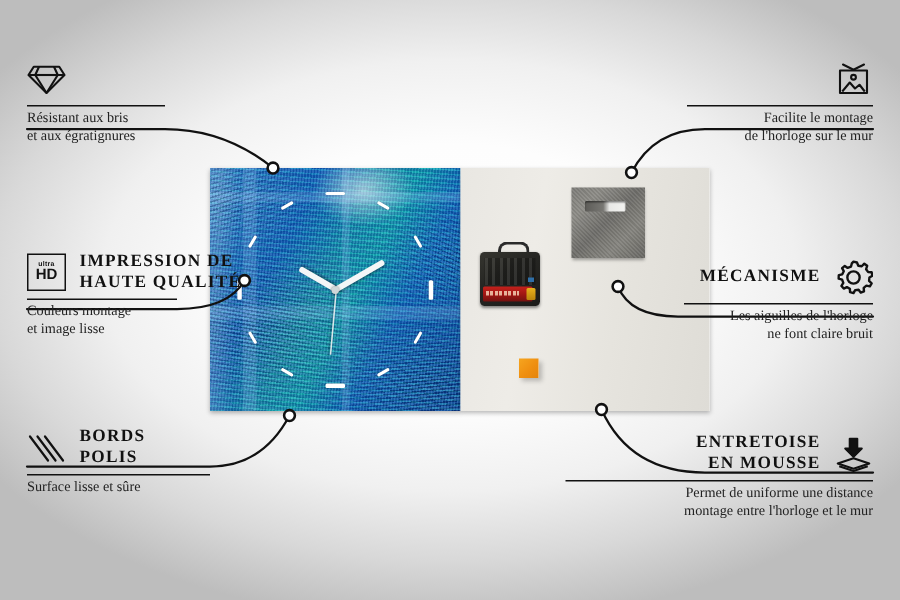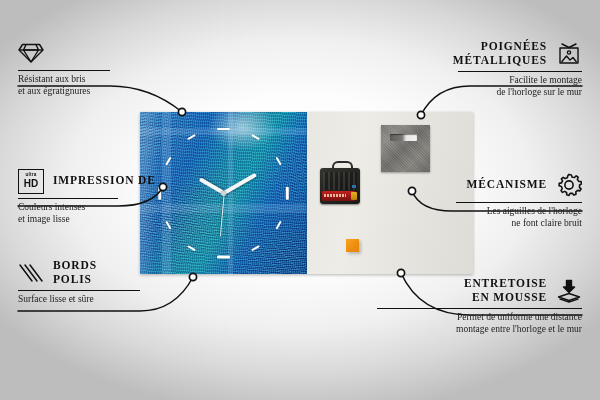--- a/index.html
+++ b/index.html
@@ -224,30 +224,30 @@
 
   <div class="callout co-left" style="left:18px;top:168px;">
     <div class="co-head">
       <span class="ico">
         <span class="hd-badge">
           <span class="u">ultra</span>
           <span class="h">HD</span>
         </span>
       </span>
       <span class="co-title">
-        <span>IMPRESSION DE</span><br>
+        <span>IMPRESSION DE</span><br><span>HAUTE QUALITÉ</span>
       </span>
     </div>
     <div class="co-rule" style="width:100px;"></div>
     <div class="co-desc">
-      <span>Couleurs intenses</span><br><span>et image lisse</span>
-    </div>
-  </div>
-
-  <div class="callout co-left" style="left:18px;top:259px;">
+      <span>Couleurs montage</span><br><span>et image lisse</span>
+    </div>
+  </div>
+
+  <div class="callout co-left" style="left:18px;top:285px;">
     <div class="co-head">
       <span class="ico">
         <svg width="26" height="22" viewBox="0 0 26 22">
           <g stroke="#111" stroke-width="1.5" stroke-linecap="round">
             <path d="M2 3 L14 19"></path>
               <path d="M7 3 L19 19"></path>
               <path d="M12 3 L24 19"></path>
           </g>
         </svg>
       </span>
@@ -256,23 +256,20 @@
       </span>
     </div>
     <div class="co-rule" style="width:122px;"></div>
     <div class="co-desc">
       <span>Surface lisse et sûre</span>
     </div>
   </div>
 
   <div class="callout co-right" style="left:367px;top:40px;">
     <div class="co-head">
-      <span class="co-title">
-        <span>POIGNÉES</span><br><span>MÉTALLIQUES</span>
-      </span>
       <span class="ico">
         <svg width="26" height="24" viewBox="0 0 26 24">
           <g fill="none" stroke="#111" stroke-width="1.4" stroke-linejoin="round">
             <path d="M6 2 L13 5.5 L20 2" stroke-linecap="round"></path>
             <rect x="4" y="6" width="18" height="15"></rect>
             <circle cx="13" cy="10.5" r="1.6"></circle>
             <path d="M5.5 20 L10.5 14 L14 18 L17 15.5 L20.5 20"></path>
           </g>
         </svg>
       </span>
@@ -296,21 +293,21 @@
           </g>
         </svg>
       </span>
     </div>
     <div class="co-rule" style="width:126px;margin-left:auto;"></div>
     <div class="co-desc">
       <span>Les aiguilles de l'horloge</span><br><span>ne font claire bruit</span>
     </div>
   </div>
 
-  <div class="callout co-right" style="left:367px;top:277px;">
+  <div class="callout co-right" style="left:367px;top:289px;">
     <div class="co-head">
       <span class="co-title">
         <span>ENTRETOISE</span><br><span>EN MOUSSE</span>
       </span>
       <span class="ico">
         <svg width="26" height="24" viewBox="0 0 26 24">
           <g fill="none" stroke="#111" stroke-width="1.4" stroke-linejoin="round">
             <path d="M10.5 1.5 h5 v6.5 h3 L13 13.5 L7.5 8 h3 z" fill="#111"></path>
             <path d="M13 14.5 L23.5 18 L13 21.5 L2.5 18 Z"></path>
             <path d="M3.5 19.8 L13 23 L22.5 19.8"></path>

